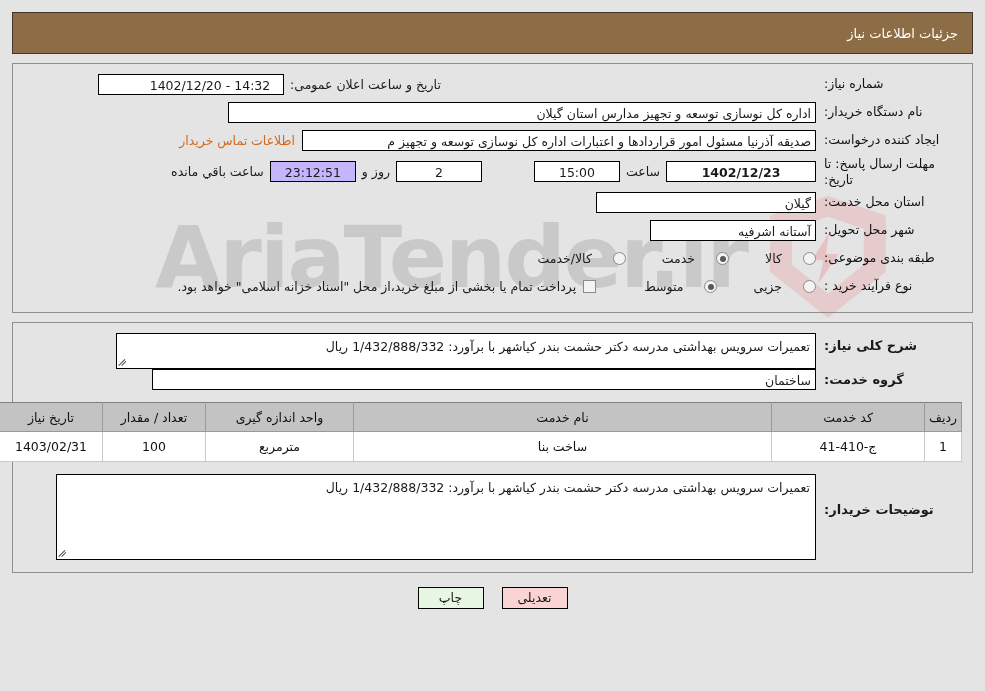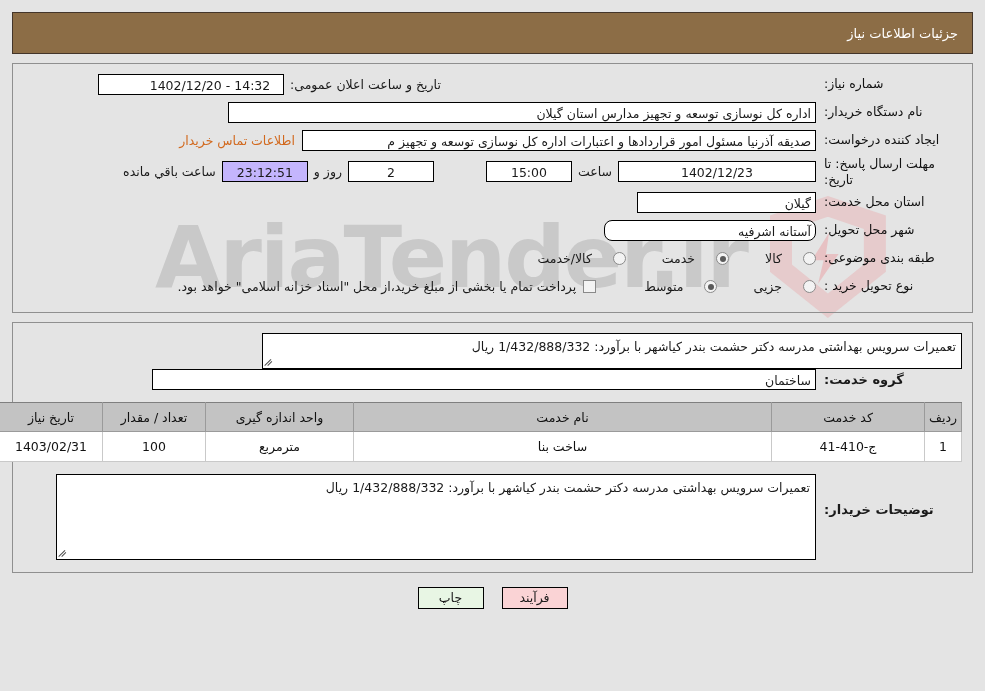--- a/index.html
+++ b/index.html
@@ -128,26 +128,26 @@
     font-size: 12.5px;
     text-align: center;
     overflow: hidden;
     white-space: nowrap;
   }
   .fld.cream { background: #c4b5fd; }
 
   .w-need-no     { width: 186px; }
   .w-org         { width: 588px; text-align: right; }
   .w-creator     { width: 514px; text-align: right; }
-  .w-date        { width: 198px; }
+  .w-date        { width: 150px; font-weight: bold; }
   .w-time        { width: 86px; }
   .w-days        { width: 86px; }
   .w-count       { width: 86px; }
-  .w-province    { width: 179px; text-align: right; }
-  .w-city        { width: 212px; text-align: right; border-radius: 8px; }
+  .w-province    { width: 220px; text-align: right; }
+  .w-city        { width: 166px; text-align: right; }
   .w-announce    { width: 186px; padding-left: 42px; }
 
   .inline-txt {
     font-size: 12.5px;
     padding: 0 6px;
     white-space: nowrap;
   }
   .link-txt {
     color: #d2691e;
     font-size: 12.5px;
@@ -437,21 +437,21 @@
           <span class="radio-label">خدمت</span>
         </div>
         <div class="radio-item">
           <span class="radio"></span>
           <span class="radio-label">کالا/خدمت</span>
         </div>
       </div>
     </div>
 
     <div class="row">
-      <div class="lbl">نوع تحویل خرید :</div>
+      <div class="lbl">نوع فرآیند خرید :</div>
       <div class="radio-group">
         <div class="radio-item">
           <span class="radio"></span>
           <span class="radio-label">جزیی</span>
         </div>
         <div class="radio-item">
           <span class="radio on"></span>
           <span class="radio-label">متوسط</span>
         </div>
       </div>
@@ -459,20 +459,21 @@
         <span class="chk"></span>
         <span class="radio-label">پرداخت تمام یا بخشی از مبلغ خرید،از محل "اسناد خزانه اسلامی" خواهد بود.</span>
       </div>
     </div>
 
   </div>
 
   <div class="desc-panel">
 
     <div class="desc-row">
+      <div class="desc-lbl">شرح کلی نیاز:</div>
       <div class="textarea ta-main">
         <span>تعمیرات سرویس بهداشتی مدرسه دکتر حشمت بندر کیاشهر با برآورد: 1/432/888/332 ریال</span>
         <span class="resize-grip"></span>
       </div>
     </div>
 
 
     <div class="group-row">
       <div class="group-lbl">گروه خدمت:</div>
       <div class="fld w-group">ساختمان</div>
@@ -505,17 +506,17 @@
       <div class="notes-lbl">توضیحات خریدار:</div>
       <div class="textarea ta-notes">
         <div>تعمیرات سرویس بهداشتی مدرسه دکتر حشمت بندر کیاشهر با برآورد: 1/432/888/332 ریال</div>
         <span class="resize-grip"></span>
       </div>
     </div>
 
   </div>
 
   <div class="btn-bar">
-    <div class="btn btn-back">فرآیند</div>
+    <div class="btn btn-back">تعدیلی</div>
     <div class="btn btn-print">چاپ</div>
   </div>
 
 </div>
 
 </body></html>

